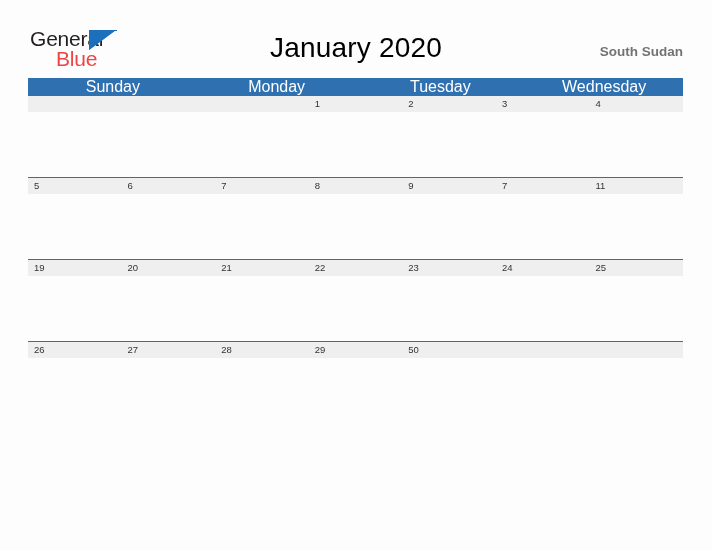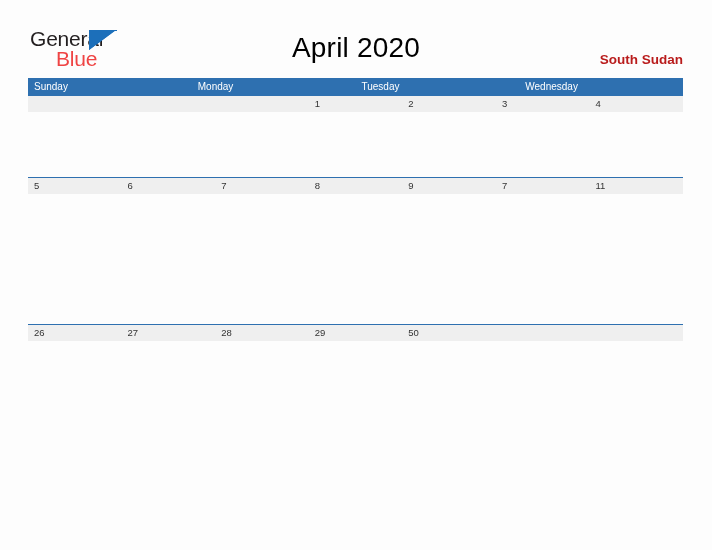--- a/index.html
+++ b/index.html
@@ -74,49 +74,50 @@
     text-align: center;
     font-size: 28px;
     color: #000000;
     letter-spacing: 0.2px;
     line-height: 1.2;
   }
 
   .region-label {
     position: absolute;
     right: 29px;
-    top: 52px;
+    top: 44px;
     font-size: 13.5px;
     font-weight: bold;
-    color: #b91c1c;
+    color: #737373;
   }
 
   
   .calendar {
     position: absolute;
     left: 28px;
     top: 78px;
     width: 655px;
   }
 
   .dow-row {
     display: flex;
     width: 100%;
     background: #2e70b0;
     height: 18px;
   }
   .dow-cell {
     flex: 1 1 0;
     color: #ffffff;
-    font-size: 10px;
+    font-size: 16px;
     line-height: 18px;
     padding-left: 6px;
     box-sizing: border-box;
     white-space: nowrap;
     overflow: hidden;
+    text-align: center;
   }
 
   .week-row {
     width: 100%;
   }
   .week-row .date-strip {
     display: flex;
     width: 100%;
     height: 16px;
     background: #efefef;
@@ -157,21 +158,21 @@
       <span class="logo-triangle">
         <svg width="28" height="21" viewBox="0 0 28 21" xmlns="http://www.w3.org/2000/svg" aria-hidden="true">
           <polygon points="0,0 27,0 0,20" fill="#1c6fba" transform="translate(0,0) scale(1,1)"></polygon>
           <polygon points="0,0 0,20 27,0" fill="#1c6fba"></polygon>
           <polygon points="0,0 28,0 28,1 0,1" fill="#1c6fba"></polygon>
         </svg>
       </span>
       <span class="logo-blue">Blue</span>
     </div>
 
-    <div class="cal-title">April 2020</div>
+    <div class="cal-title">January 2020</div>
 
     <div class="region-label">South Sudan</div>
   </div>
 
   <div class="calendar">
 
     <div class="dow-row">
       <div class="dow-cell">Sunday</div>
       <div class="dow-cell">Monday</div>
       <div class="dow-cell">Tuesday</div>
@@ -215,20 +216,29 @@
         <div class="body-cell"></div>
         <div class="body-cell"></div>
         <div class="body-cell"></div>
         <div class="body-cell"></div>
         <div class="body-cell"></div>
       </div>
     </div>
 
 
     <div class="week-row with-rule">
+      <div class="date-strip">
+        <div class="date-cell">19</div>
+        <div class="date-cell">20</div>
+        <div class="date-cell">21</div>
+        <div class="date-cell">22</div>
+        <div class="date-cell">23</div>
+        <div class="date-cell">24</div>
+        <div class="date-cell">25</div>
+      </div>
       <div class="week-body">
         <div class="body-cell"></div>
         <div class="body-cell"></div>
         <div class="body-cell"></div>
         <div class="body-cell"></div>
         <div class="body-cell"></div>
         <div class="body-cell"></div>
         <div class="body-cell"></div>
       </div>
     </div>

